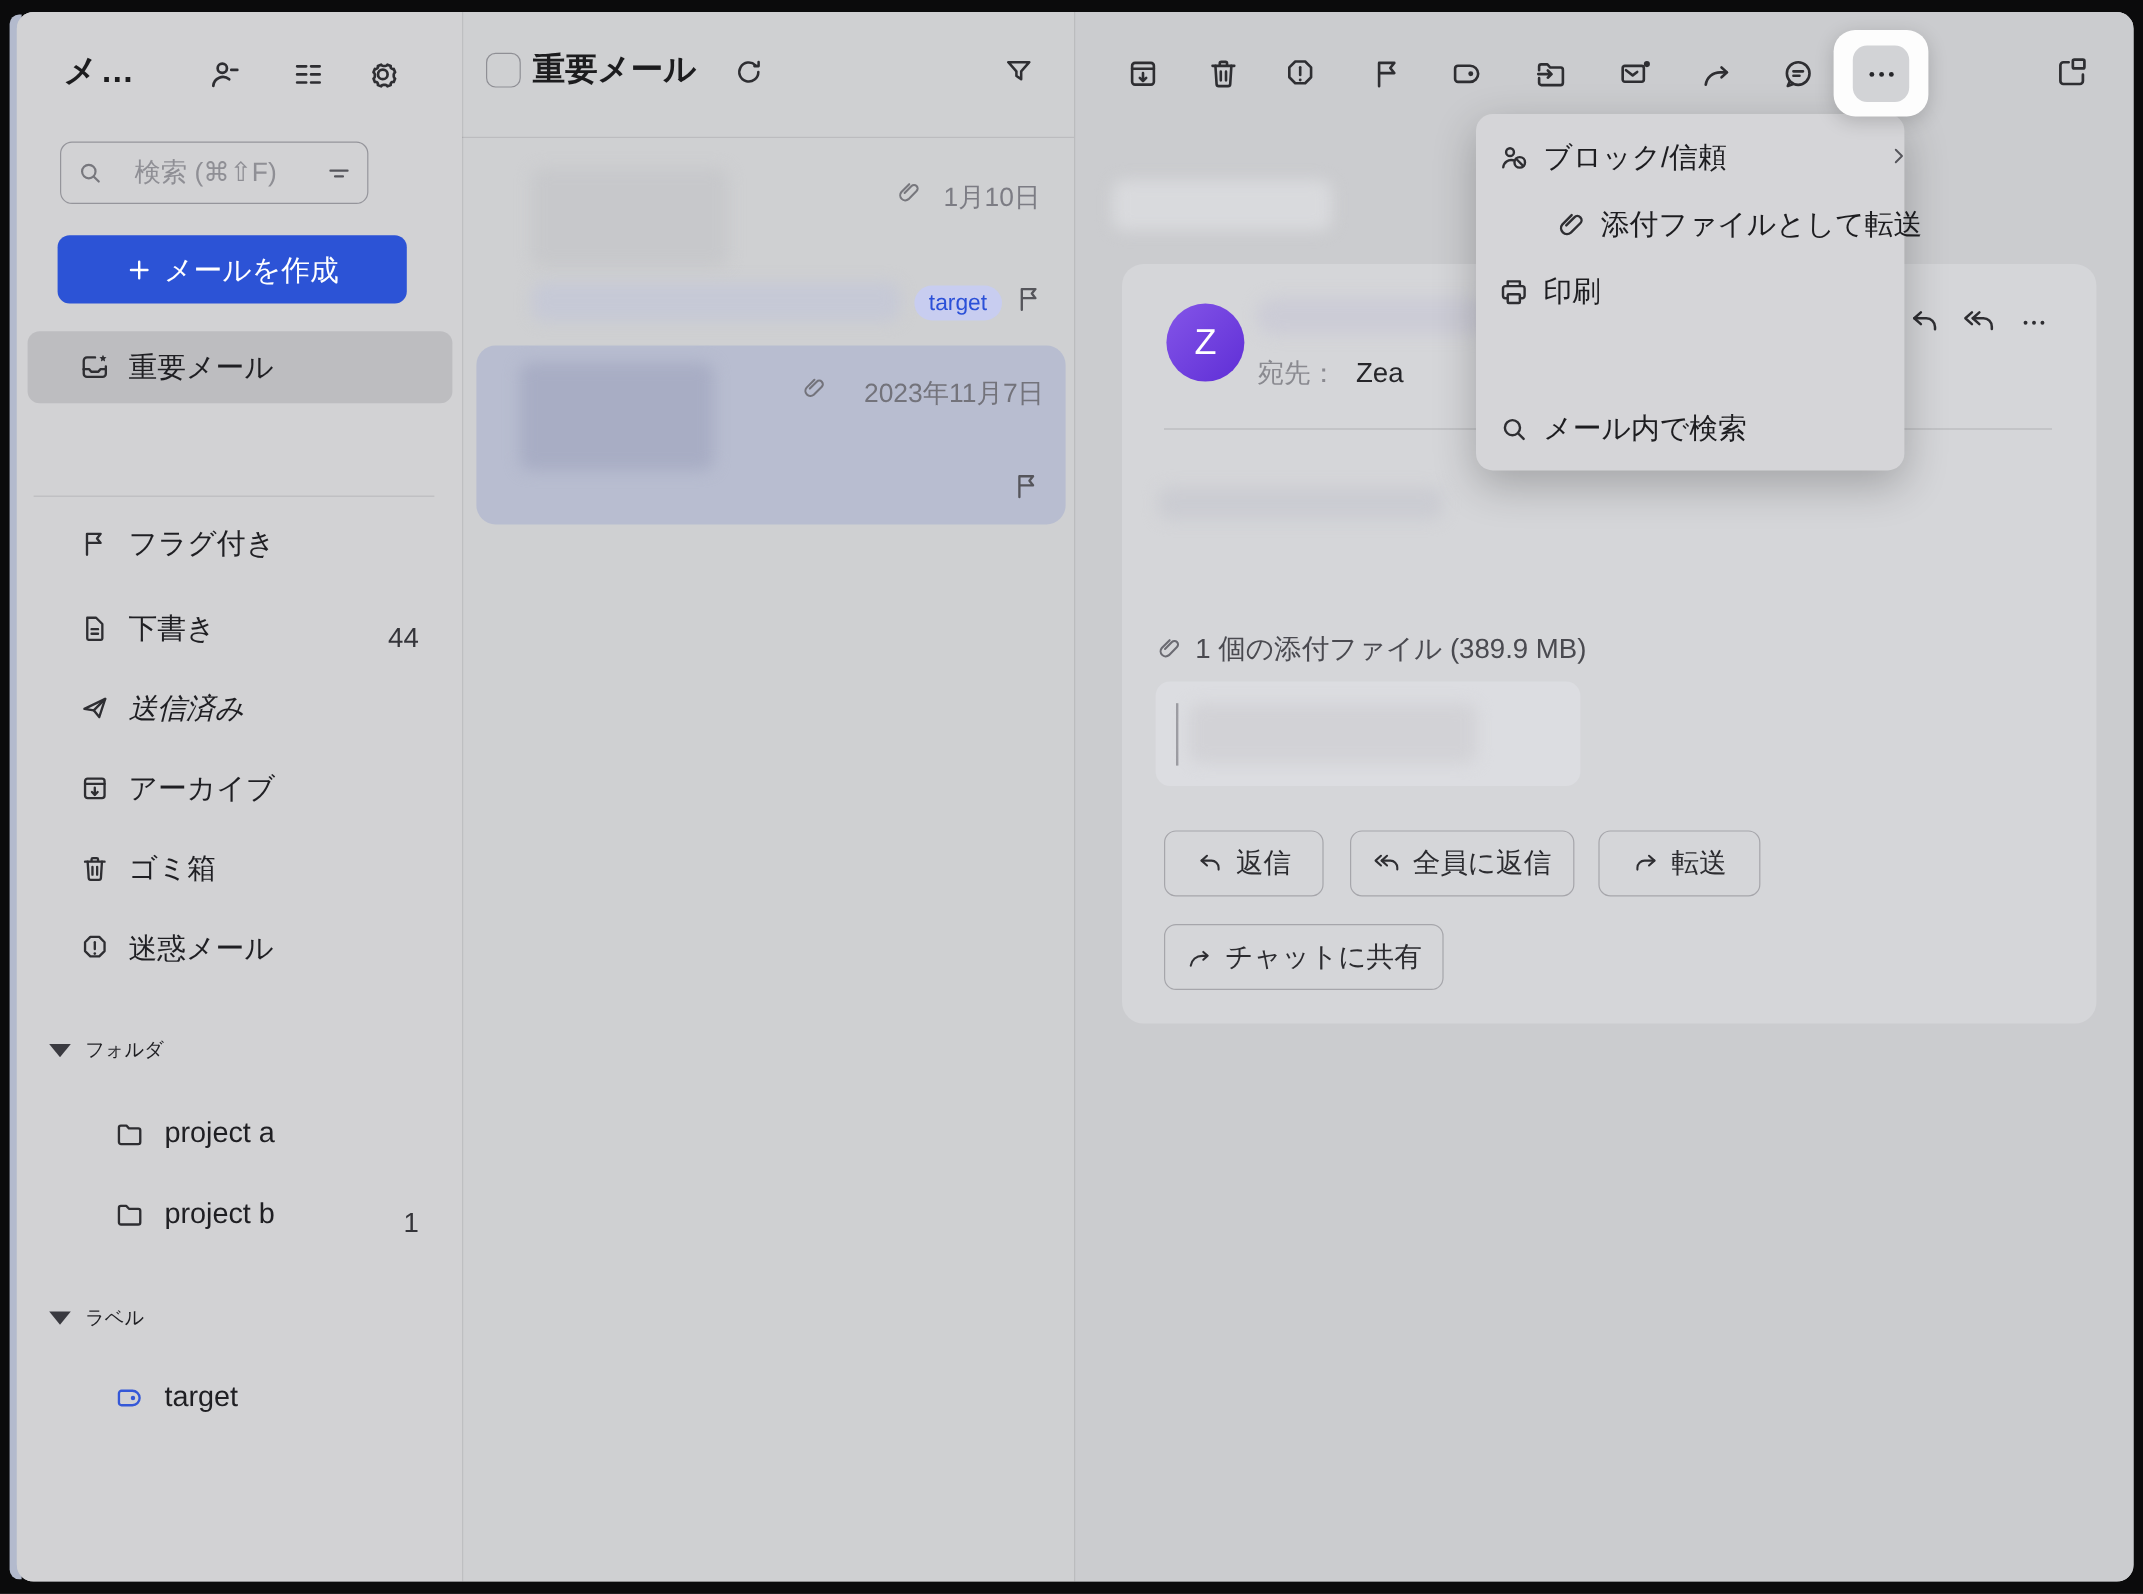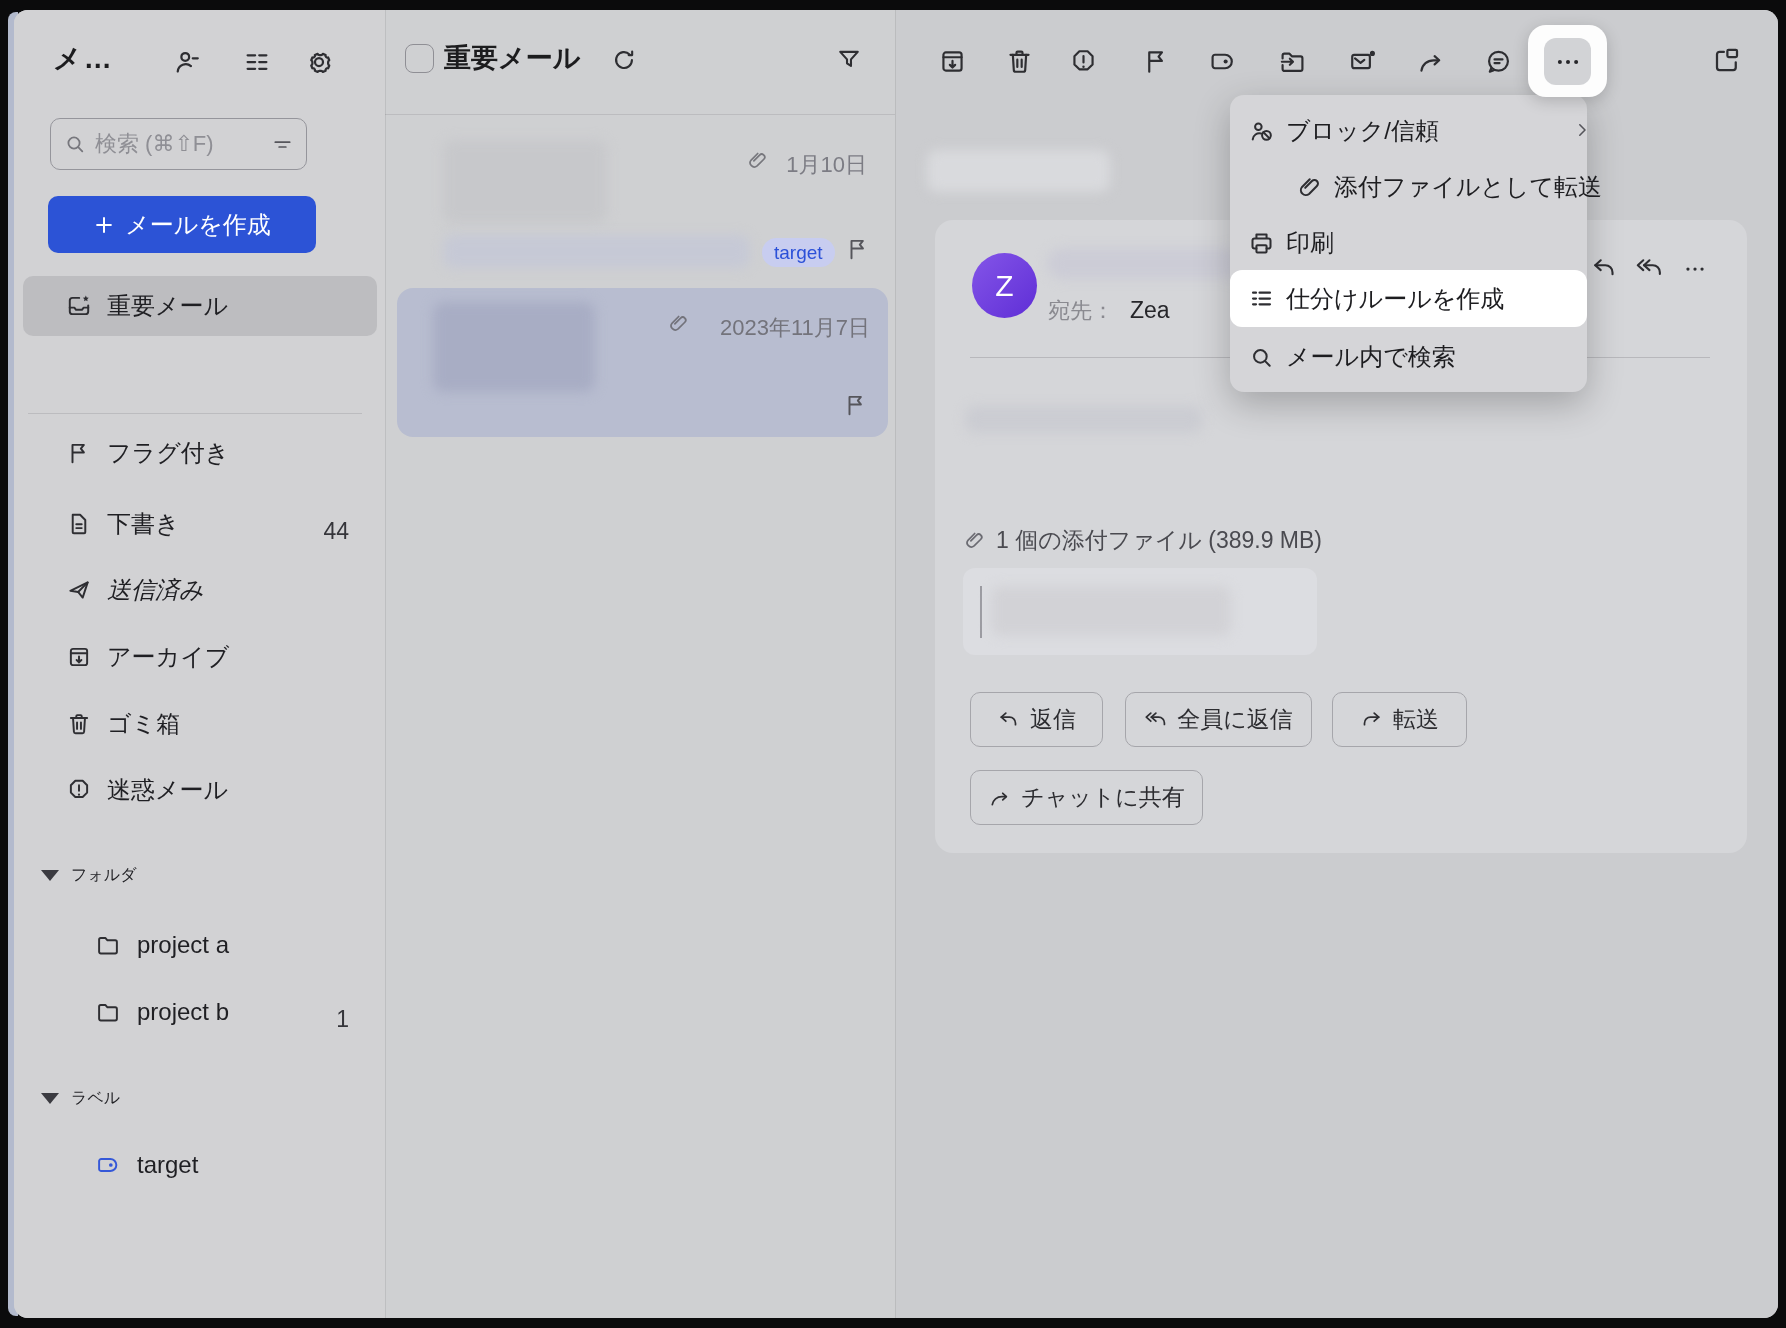--- a/index.html
+++ b/index.html
@@ -52,36 +52,36 @@
             <path d="M4.5 6.6h6M13.8 6.6h5.7M4.5 12h6M13.8 12h5.7M4.5 17.4h6M13.8 17.4h5.7"></path>
           </svg>
       </div>
       <div class="abs toolbtn" style="left:290px;">
         <svg class="ic" width="30" height="30" viewBox="0 0 24 24">
             <circle cx="12" cy="12" r="3.2"></circle>
             <path d="M19.3 12c0-.6.4-1.1.9-1.4l-.9-2.2c-.6.2-1.2 0-1.6-.4-.4-.4-.6-1-.4-1.6l-2.2-.9c-.3.5-.8.9-1.4.9h-1.4c-.6 0-1.1-.4-1.4-.9l-2.2.9c.2.6 0 1.2-.4 1.6-.4.4-1 .6-1.6.4l-.9 2.2c.5.3.9.8.9 1.4v1.4c0 .6-.4 1.1-.9 1.4l.9 2.2c.6-.2 1.2 0 1.6.4.4.4.6 1 .4 1.6l2.2.9c.3-.5.8-.9 1.4-.9h1.4c.6 0 1.1.4 1.4.9l2.2-.9c-.2-.6 0-1.2.4-1.6.4-.4 1-.6 1.6-.4l.9-2.2c-.5-.3-.9-.8-.9-1.4z"></path>
           </svg>
       </div>
 
-      <div class="abs" style="left:36px;top:108px;width:257px;height:52px;border:1.5px solid #95959b;border-radius:10px;">
+      <div class="abs" style="left:36px;top:108px;width:257px;height:52px;border:1.5px solid #95959b;border-radius:10px;padding-left:17px;">
         <span class="abs" style="left:12px;top:13px;">
           <svg class="ic" width="24" height="24" viewBox="0 0 24 24" style="stroke:#77777d;">
               <circle cx="11" cy="11" r="5.6"></circle>
               <path d="M15.2 15.2 19.3 19.3"></path>
             </svg>
         </span>
         <input id="search" placeholder="検索 (⌘⇧F)" style="">
         <span class="abs" style="right:12px;top:14px;">
           <svg class="ic" width="23" height="23" viewBox="0 0 24 24" style="stroke:#55555b;">
               <path d="M4.5 9.6h15M8.5 14.6h7"></path>
             </svg>
         </span>
       </div>
 
-      <div class="abs" style="left:34px;top:186px;width:268px;height:57px;background:#2c53d6;border-radius:10px;display:flex;align-items:center;justify-content:center;gap:10px;">
+      <div class="abs" style="left:34px;top:186px;width:291px;height:57px;background:#2c53d6;border-radius:10px;display:flex;align-items:center;justify-content:center;gap:10px;">
         <svg class="ic" width="22" height="22" viewBox="0 0 24 24" style="stroke:#fff;stroke-width:2.2;">
             <path d="M12 4.5v15M4.5 12h15"></path>
           </svg>
         <span style="color:#fff;font-size:24px;">メールを作成</span>
       </div>
 
       <div class="abs srow" style="top:266px;background:#bdbdc0;">
         <svg class="ic" width="26" height="26" viewBox="0 0 24 24">
             <path d="M3.5 13.5V7A2.5 2.5 0 0 1 6 4.5h6.2M20.5 13.5v-2.1"></path>
             <path d="M3.5 13.5V17A2.5 2.5 0 0 0 6 19.5h12a2.5 2.5 0 0 0 2.5-2.5v-3.5"></path>
@@ -386,26 +386,20 @@
         <span class="lbl">添付ファイルとして転送</span>
       </div>
       <div class="menu-item" style="top:120px;">
         <svg class="ic" width="27" height="27" viewBox="0 0 24 24">
             <path d="M7.5 7V4h9v3"></path>
             <path d="M7.5 16.5H5.8A1.8 1.8 0 0 1 4 14.7V9.3a1.8 1.8 0 0 1 1.8-1.8h12.4A1.8 1.8 0 0 1 20 9.3v5.4a1.8 1.8 0 0 1-1.8 1.8h-1.7"></path>
             <rect x="7.5" y="13.5" width="9" height="6.5" rx=".8"></rect>
           </svg>
         <span class="lbl">印刷</span>
       </div>
-      <div class="menu-item" style="top:175px;height:57px;background:#ffffff;border-radius:12px;">
-        <svg class="ic" width="27" height="27" viewBox="0 0 24 24" style="stroke-width:2;">
-            <path d="M4.5 6.8h2.6M10.3 6.8h9.2M4.5 12h2.6M10.3 12h9.2M4.5 17.2h2.6M10.3 17.2h9.2"></path>
-          </svg>
-        <span class="lbl">仕分けルールを作成</span>
-      </div>
       <div class="menu-item" style="top:234px;">
         <svg class="ic" width="27" height="27" viewBox="0 0 24 24">
             <circle cx="11" cy="11" r="5.6"></circle>
             <path d="M15.2 15.2 19.3 19.3"></path>
           </svg>
         <span class="lbl">メール内で検索</span>
       </div>
     </div>
 
     <div class="abs" style="left:1514px;top:15px;width:79px;height:72px;background:#fdfdfd;border-radius:18px;box-shadow:0 4px 16px rgba(0,0,0,.18);z-index:60;">

